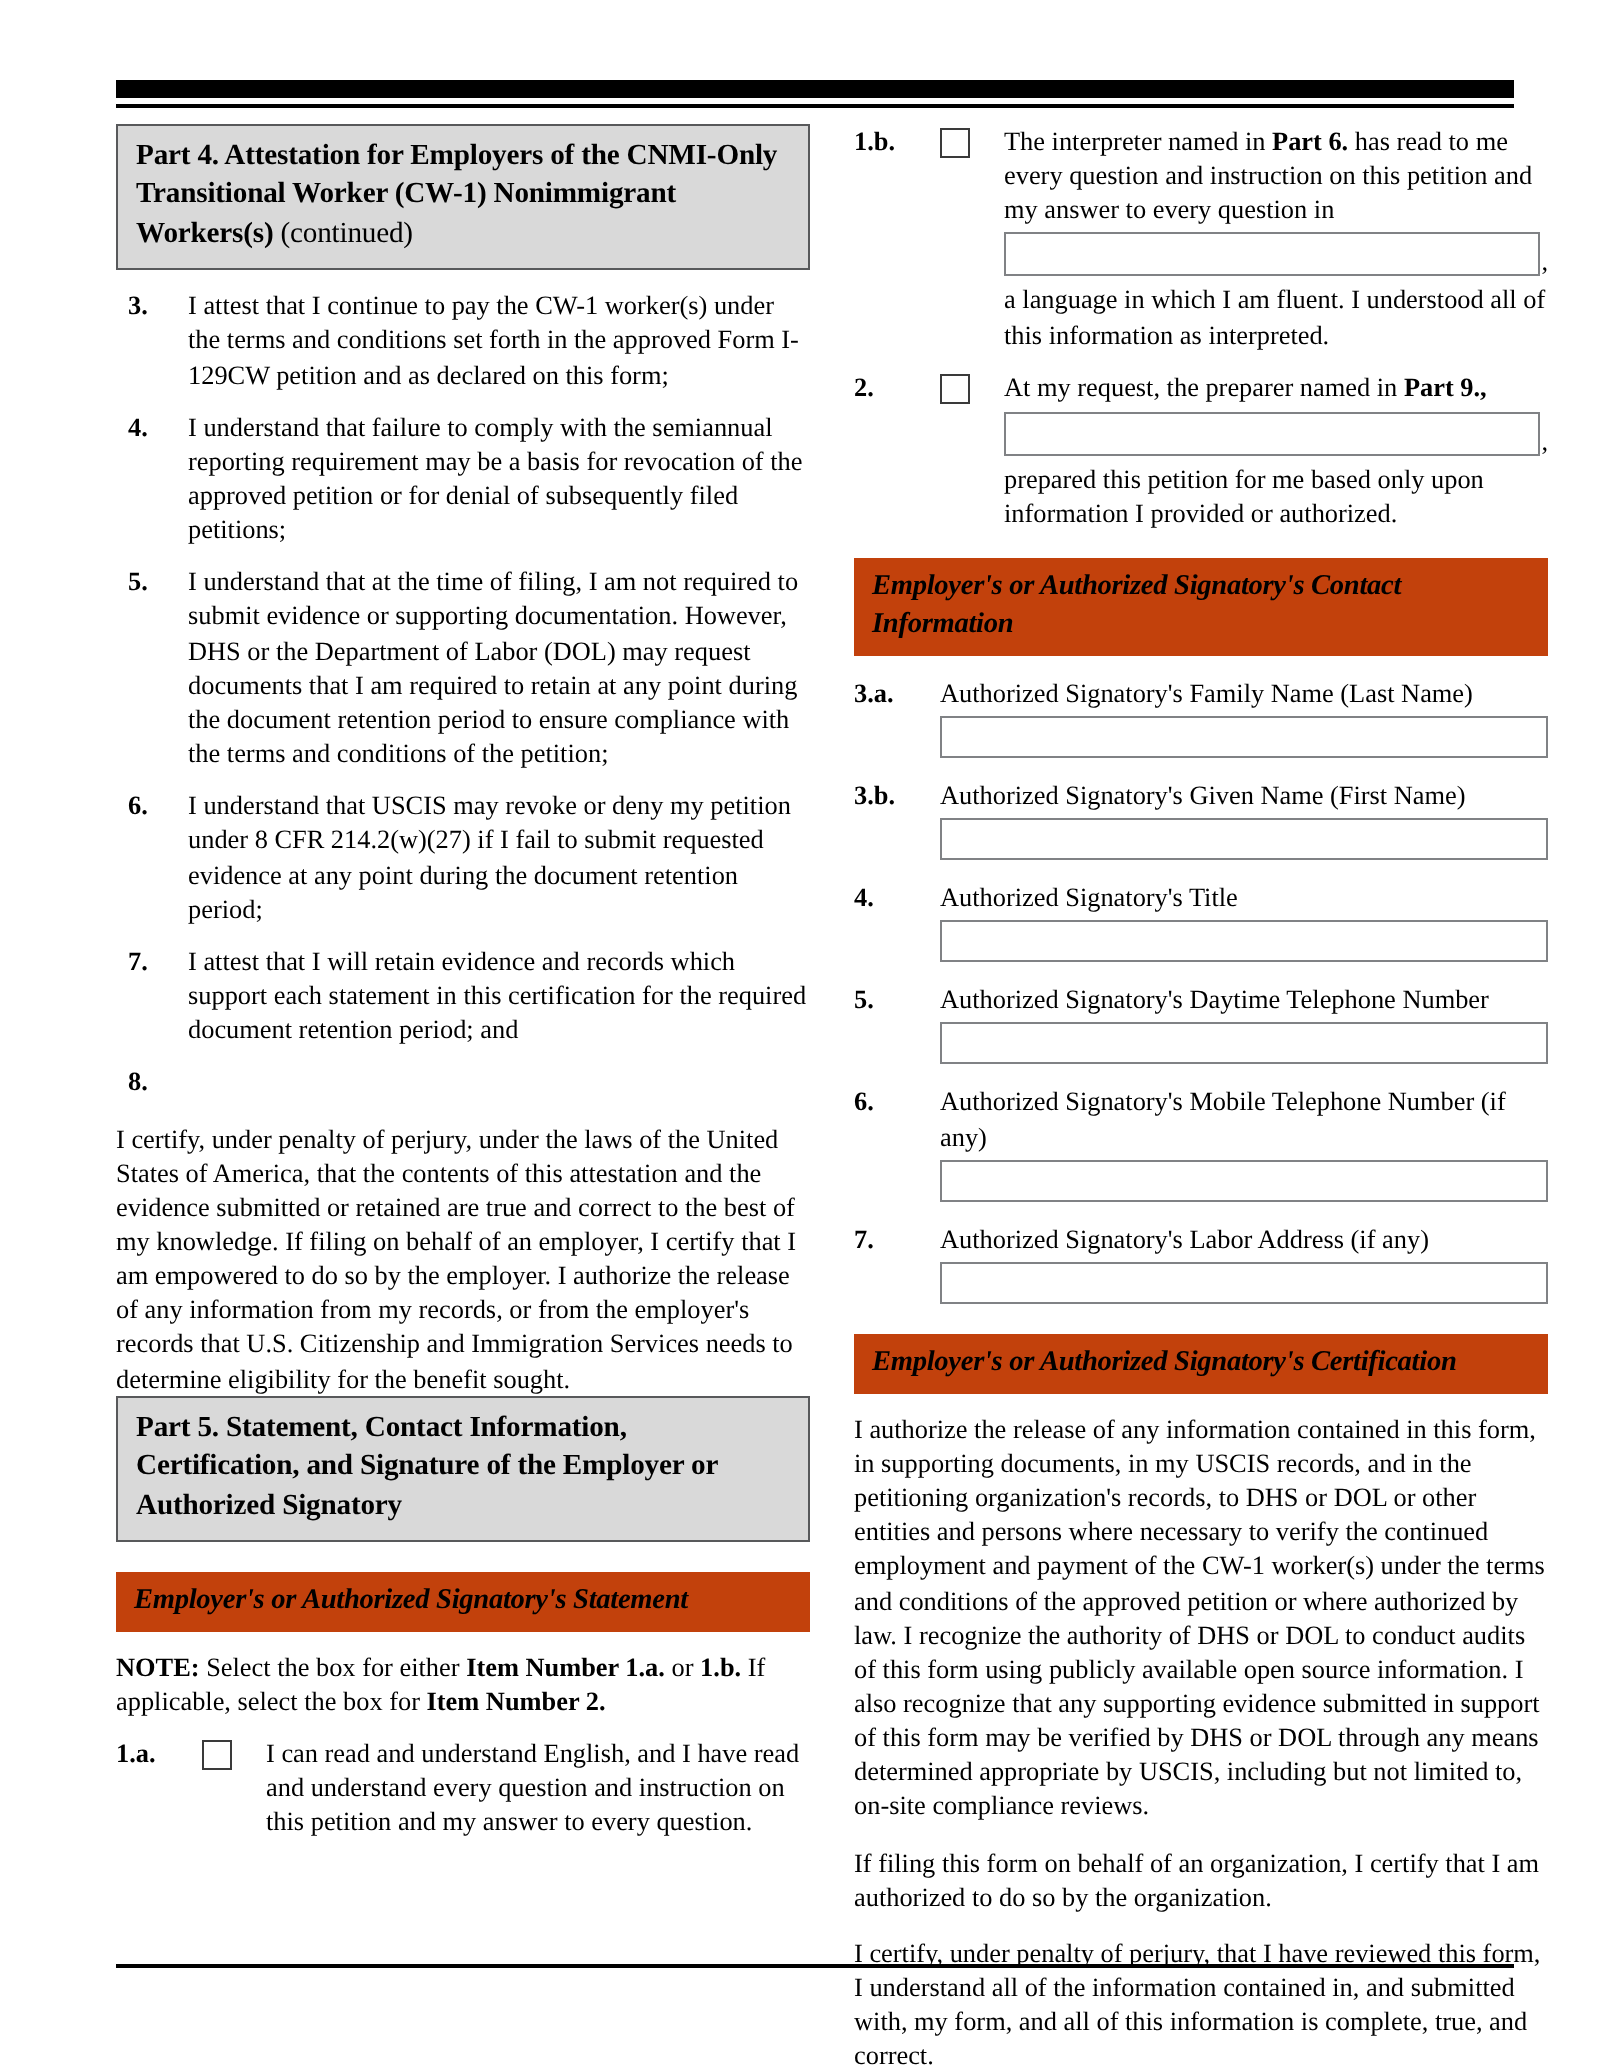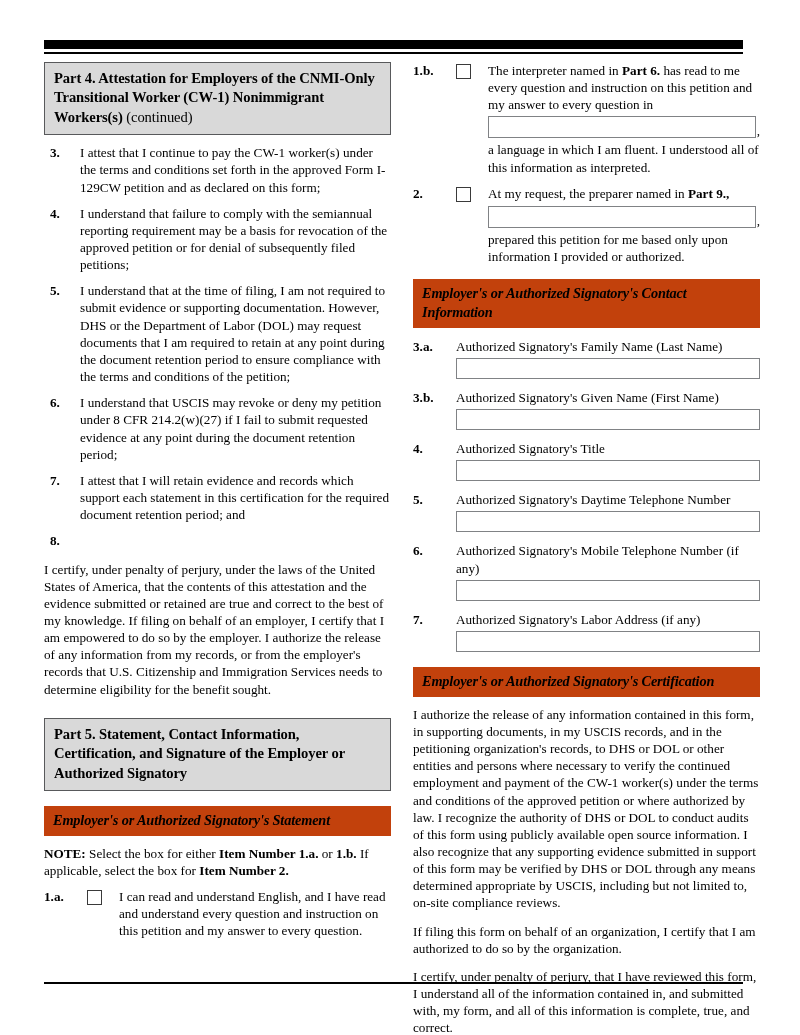--- a/index.html
+++ b/index.html
@@ -10,21 +10,21 @@
   body {
     width: 800px;
     height: 1035px;
     font-family: "Liberation Serif", "DejaVu Serif", serif;
     color: #000000;
     position: relative;
     overflow: hidden;
   }
   .page {
     position: absolute;
-    left: 2px; top: 0;
+    left: 16px; top: 0;
     width: 783px;
     height: 1035px;
     box-sizing: border-box;
     padding: 0 42px;
   }
 
   
   .top-rule-thick {
     position: absolute;
     left: 42px; right: 42px; top: 40px;
@@ -247,21 +247,21 @@
         <div class="num">7.</div>
         <div class="num-body">I attest that I will retain evidence and records which support each statement in this certification for the required document retention period; and</div>
       </div>
 
       <div class="num-row">
         <div class="num">8.</div>
       </div>
 
       <div class="para">I certify, under penalty of perjury, under the laws of the United States of America, that the contents of this attestation and the evidence submitted or retained are true and correct to the best of my knowledge.  If filing on behalf of an employer, I certify that I am empowered to do so by the employer.  I authorize the release of any information from my records, or from the employer's records that U.S. Citizenship and Immigration Services needs to determine eligibility for the benefit sought.</div>
 
-      <div class="part-box" style="margin-top:20px;">
+      <div class="part-box" style="margin-top:0;">
         <span>Part 5.  Statement, Contact Information, Certification, and Signature of the Employer or Authorized Signatory</span>
       </div>
 
       <div class="sub-bar" style="margin-top:15px;">
         <span>Employer's or Authorized Signatory's Statement</span>
       </div>
 
       <div class="para para-tight"><b>NOTE:</b><span>  Select the box for either </span><b>Item Number 1.a.</b><span> or </span><b>1.b.</b><span> If applicable, select the box for </span><b>Item Number 2.</b></div>
 
       <div class="cb-row">

